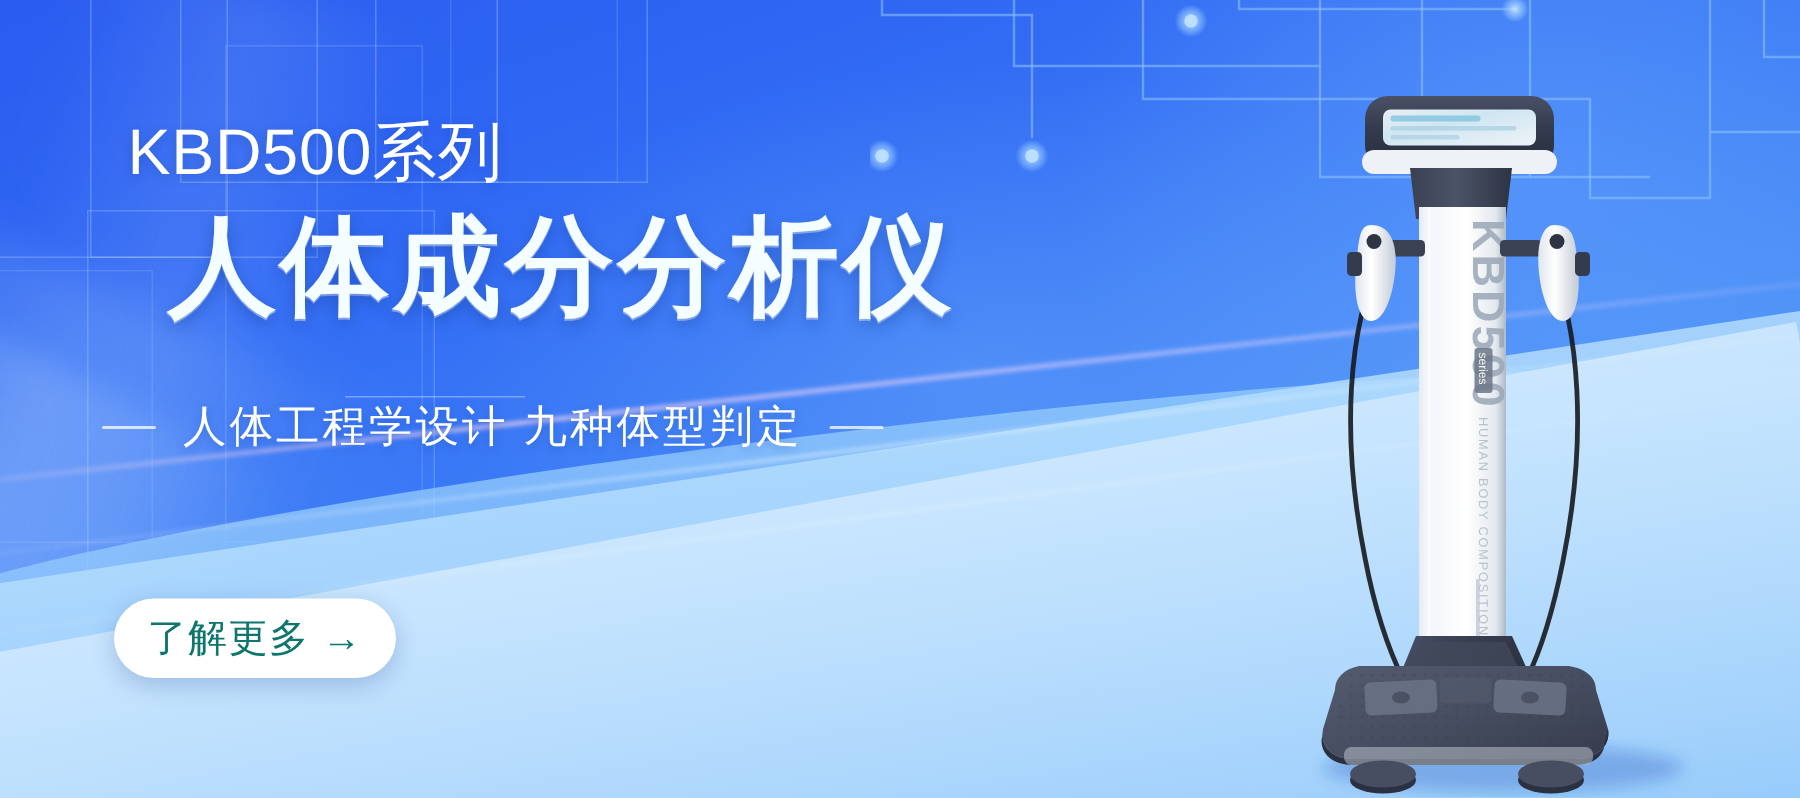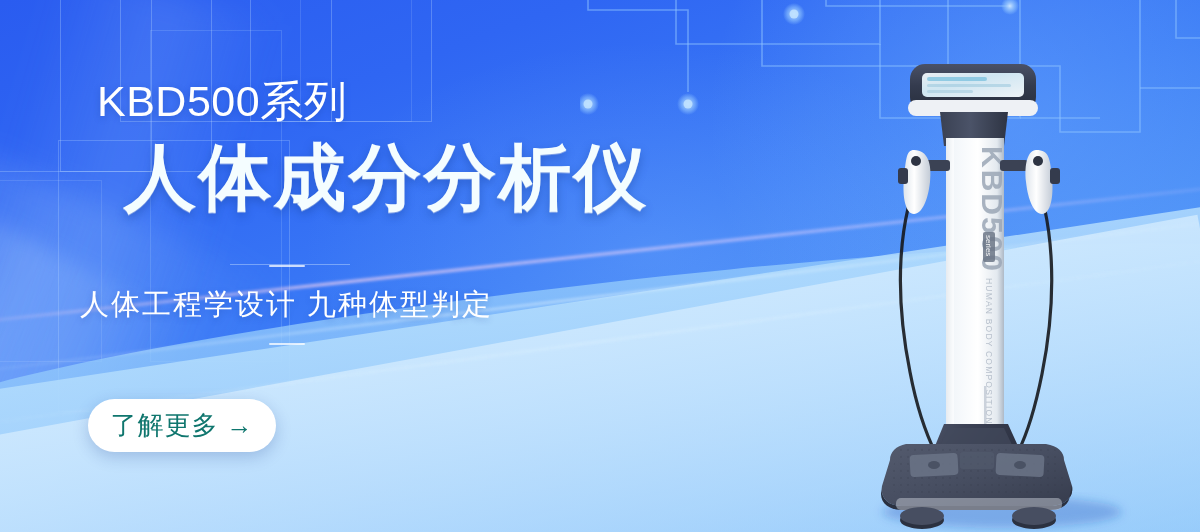--- a/index.html
+++ b/index.html
@@ -59,35 +59,35 @@
   .streak{position:absolute;left:-100px;height:3px;width:1450px;filter:blur(1.4px);}
   .streak.k1{bottom:200px;transform:rotate(-6.2deg);transform-origin:left bottom;
     background:linear-gradient(90deg,rgba(255,230,245,0) 0%,rgba(255,215,240,.72) 30%,rgba(240,215,255,.55) 60%,rgba(255,230,250,0) 100%);}
   .streak.k2{bottom:150px;height:2px;transform:rotate(-6.9deg);transform-origin:left bottom;
     background:linear-gradient(90deg,rgba(235,248,255,0) 0%,rgba(235,248,255,.6) 45%,rgba(235,248,255,0) 100%);}
   .streak.k3{bottom:96px;height:2px;transform:rotate(-7.6deg);transform-origin:left bottom;
     background:linear-gradient(90deg,rgba(225,243,255,0) 0%,rgba(225,243,255,.5) 50%,rgba(225,243,255,0) 100%);}
   
   .circuit{position:absolute;right:0;top:0;width:620px;height:200px;}
   
-  .content{position:absolute;left:12px;top:0;width:700px;height:524px;text-align:center;}
+  .content{position:absolute;left:0;top:0;width:700px;height:524px;text-align:center;}
   .eyebrow{
     position:absolute;left:85px;top:73px;
     font-size:43px;font-weight:400;color:#ffffff;letter-spacing:.5px;
     text-shadow:0 2px 7px rgba(20,60,150,.30);white-space:nowrap;
   }
   .headline{
     position:absolute;left:80px;top:130px;
     font-size:72px;font-weight:700;letter-spacing:3px;white-space:nowrap;
     color:#f4fdff;
     text-shadow:0 4px 10px rgba(22,64,155,.42), 0 1px 0 rgba(255,255,255,.5);
     margin-left:32px;
   }
   .subrow{
-    position:absolute;left:68px;top:265px;display:flex;align-items:center;gap:18px;flex-direction:column;
+    position:absolute;left:68px;top:265px;display:flex;align-items:center;gap:18px;
   }
   .dash{width:36px;height:2px;background:rgba(255,255,255,.75);border-radius:2px;}
   .subtitle{
     font-size:29px;font-weight:400;color:#ffffff;letter-spacing:2px;white-space:nowrap;
     text-shadow:0 2px 6px rgba(20,60,150,.28);
   }
   .cta{
     position:absolute;left:76px;top:399px;
     width:188px;height:53px;border-radius:27px;background:#ffffff;
     display:flex;align-items:center;justify-content:center;

